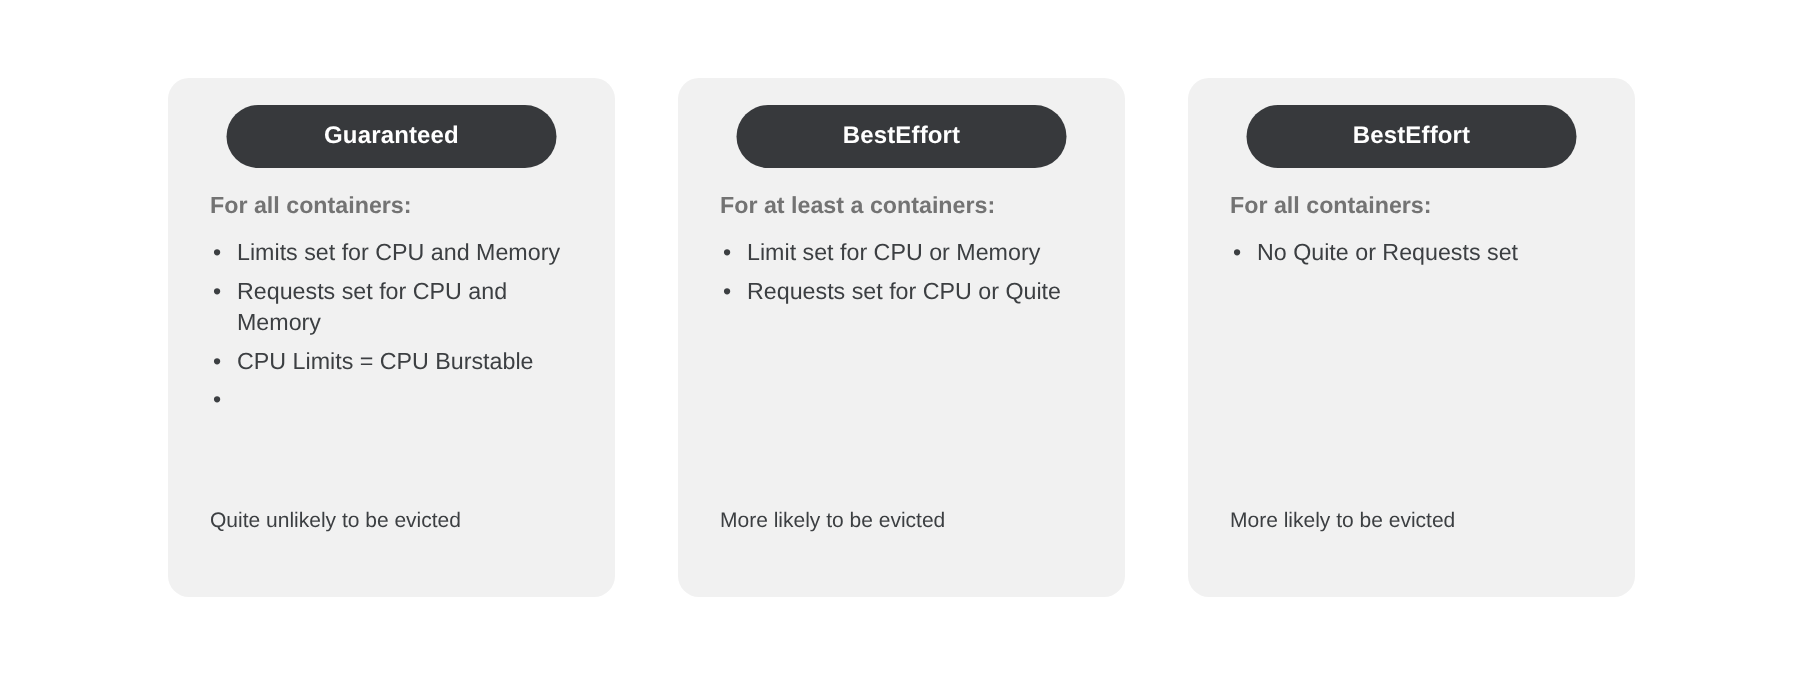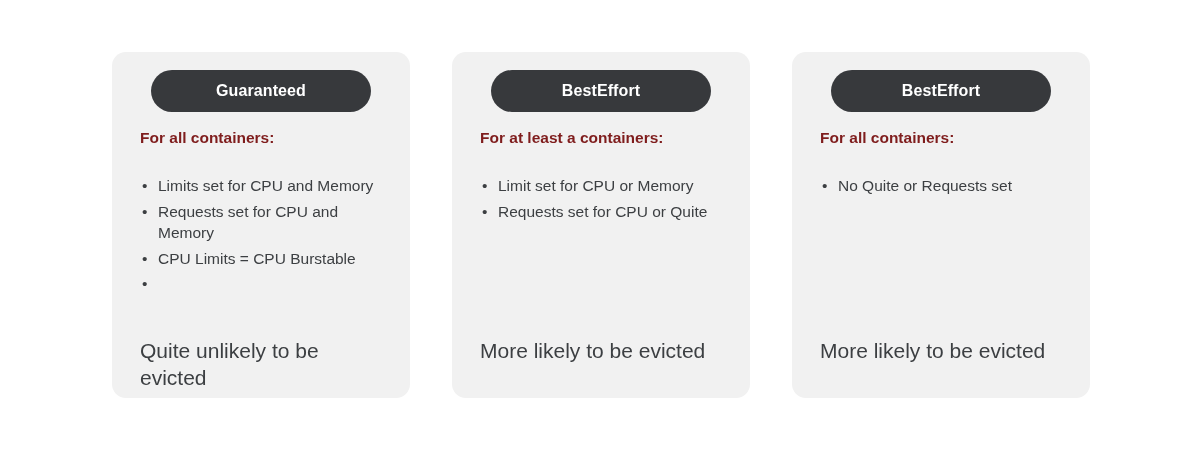--- a/index.html
+++ b/index.html
@@ -60,23 +60,23 @@
   .card-body {
     position: absolute;
     left: 28px;
     right: 20px;
     top: 76px;
   }
 
   .section-heading {
     font-size: 15.5px;
     font-weight: bold;
-    color: #7f1d1d;
+    color: #737373;
     line-height: 1.25;
-    margin: 0 0 28px 0;
+    margin: 0 0 11px 0;
   }
 
   .bullet-list {
     list-style: none;
     margin: 0;
     padding: 0;
   }
 
   .bullet-item {
     position: relative;
@@ -94,21 +94,21 @@
     font-size: 15.5px;
     line-height: 1.38;
     color: #3c3f42;
   }
 
   .footer-note {
     position: absolute;
     left: 28px;
     right: 20px;
     top: 285px;
-    font-size: 21px;
+    font-size: 14px;
     color: #3c3f42;
     line-height: 1.3;
   }
 </style>
 </head>
 <body>
 
 <div class="board">
 
   <div class="card card-1">

